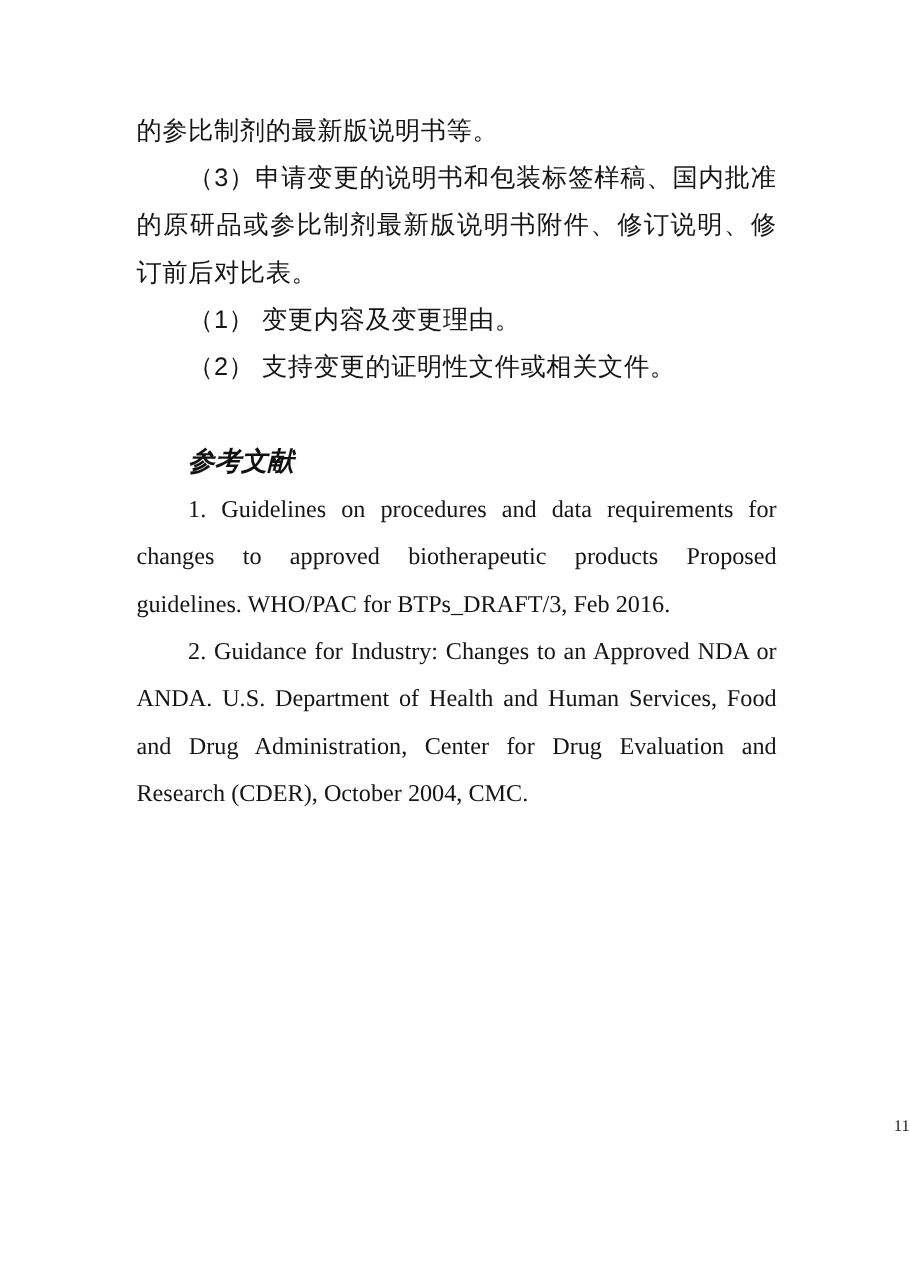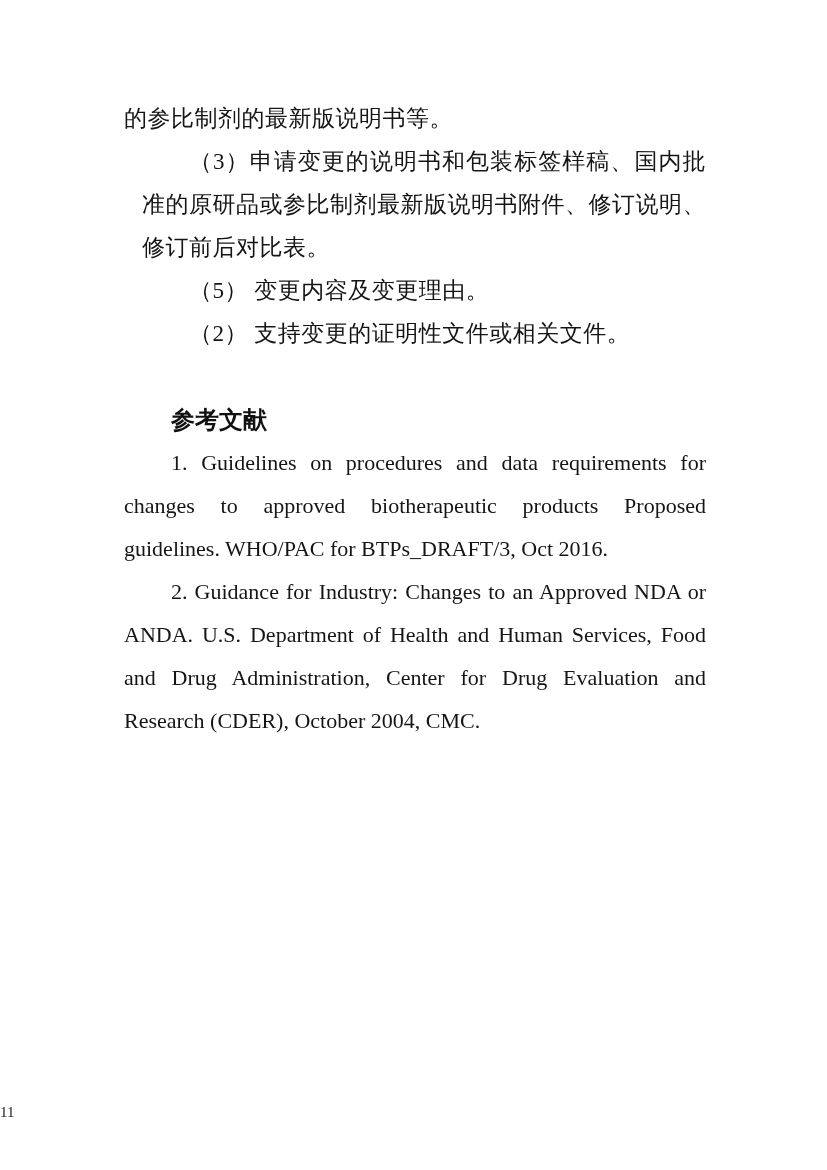--- a/index.html
+++ b/index.html
@@ -15,78 +15,78 @@
     overflow: hidden;
     color: #151515;
   }
   .content {
     position: absolute;
     left: 124px;
     top: 97px;
     width: 582px;
   }
   p.cn {
-    font-family: Liberation Serif, serif;
+    font-family: Liberation Sans, sans-serif;
     font-size: 23px;
     line-height: 43px;
     text-align: justify;
     margin: 0;
     letter-spacing: 0.5px;
   }
   p.cn.indent {
     text-indent: 47px;
-    margin-left: 18px;
   }
   h2.refs-heading {
     font-family: "Liberation Sans", "DejaVu Sans", sans-serif;
     font-size: 24px;
     font-weight: bold;
     line-height: 43px;
     margin: 43px 0 0 0;
     text-indent: 47px;
     color: #111111;
+    font-style: italic;
   }
   p.ref {
     font-family: "Liberation Serif", "DejaVu Serif", serif;
     font-size: 22px;
     line-height: 43px;
     text-align: justify;
     text-indent: 47px;
     margin: 0;
   }
   .page-number {
     position: absolute;
     left: 0;
-    top: 1104px;
+    top: 1016px;
     width: 100%;
-    text-align: left;
+    text-align: right;
     font-family: "Liberation Serif", "DejaVu Serif", serif;
     font-size: 15px;
     color: #222222;
   }
 </style>
 </head>
 <body>
 
 <div class="page">
   <div class="content">
 
     <p class="cn">的参比制剂的最新版说明书等。</p>
 
     <p class="cn indent">（3）申请变更的说明书和包装标签样稿、国内批准的原研品或参比制剂最新版说明书附件、修订说明、修订前后对比表。</p>
 
 
-    <p class="cn indent">（5） 变更内容及变更理由。</p>
+    <p class="cn indent">（1） 变更内容及变更理由。</p>
 
     <p class="cn indent">（2） 支持变更的证明性文件或相关文件。</p>
 
 
     <h2 class="refs-heading">参考文献</h2>
 
-    <p class="ref">1. Guidelines on procedures and data requirements for changes to approved biotherapeutic products Proposed guidelines. WHO/PAC for BTPs_DRAFT/3, Oct 2016.</p>
+    <p class="ref">1. Guidelines on procedures and data requirements for changes to approved biotherapeutic products Proposed guidelines. WHO/PAC for BTPs_DRAFT/3, Feb 2016.</p>
 
     <p class="ref">2. Guidance for Industry: Changes to an Approved NDA or ANDA. U.S. Department of Health and Human Services, Food and Drug Administration, Center for Drug Evaluation and Research (CDER), October 2004, CMC.</p>
 
 
   </div>
 
   <div class="page-number">11</div>
 </div>
 
 </body></html>

